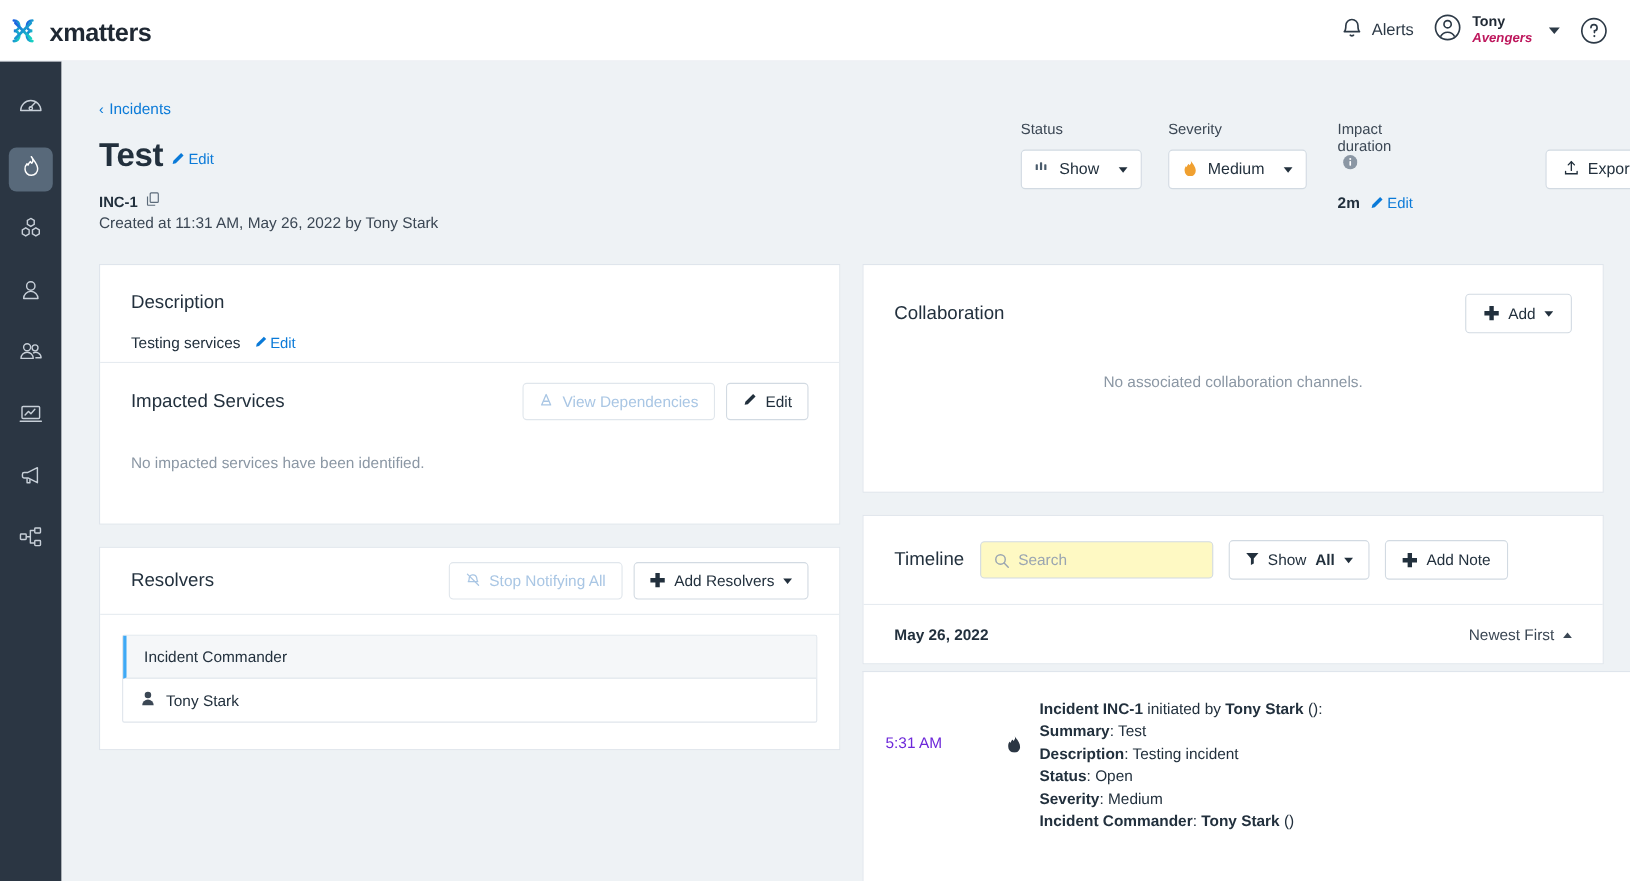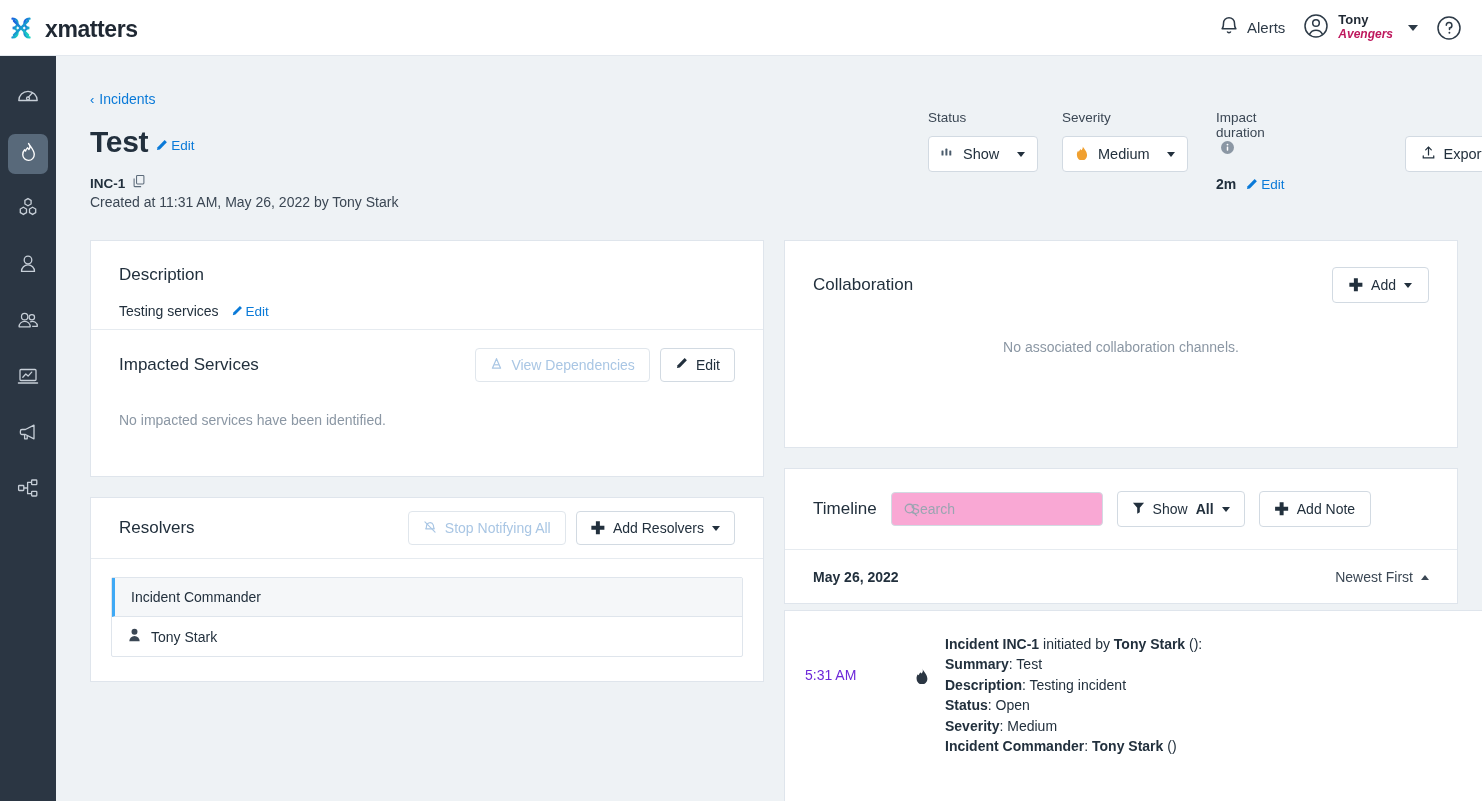--- a/index.html
+++ b/index.html
@@ -170,22 +170,22 @@
   #collab-empty { text-align: center; margin-top: 36px; }
 
   
   #tl-card { left: 728px; top: 412px; width: 674px; height: 136px; }
   #tl-head-row {
     display: flex; align-items: center; gap: 14px;
     padding: 0 28px; height: 80px;
   }
   .search-box {
     position: relative; width: 212px; height: 34px;
-    border: 1px solid #d2dae2; border-radius: 4px; background: #f9a8d4;
-    display: flex; align-items: center; padding-left: 19px;
+    border: 1px solid #d2dae2; border-radius: 4px; background: #fef9c3;
+    display: flex; align-items: center; padding-left: 34px;
   }
   .search-box input {
     border: 0; outline: 0; width: 100%; height: 100%;
     font-size: 14px; color: #22303d; font-family: inherit; background: transparent;
   }
   .search-box input::placeholder { color: #9aa5b1; }
   .search-ico { position: absolute; left: 11px; top: 9px; }
   #tl-date-row {
     display: flex; align-items: center; justify-content: space-between;
     padding: 0 28px; height: 55px;

